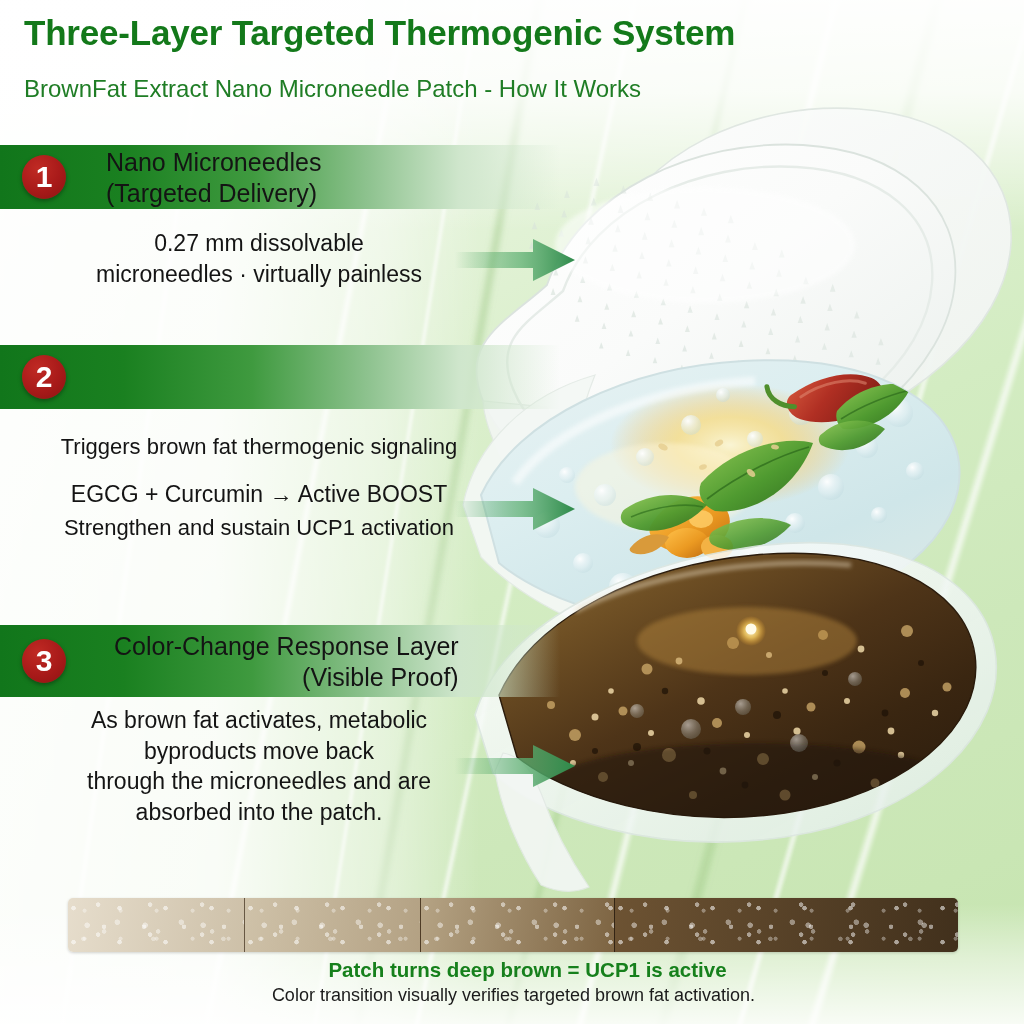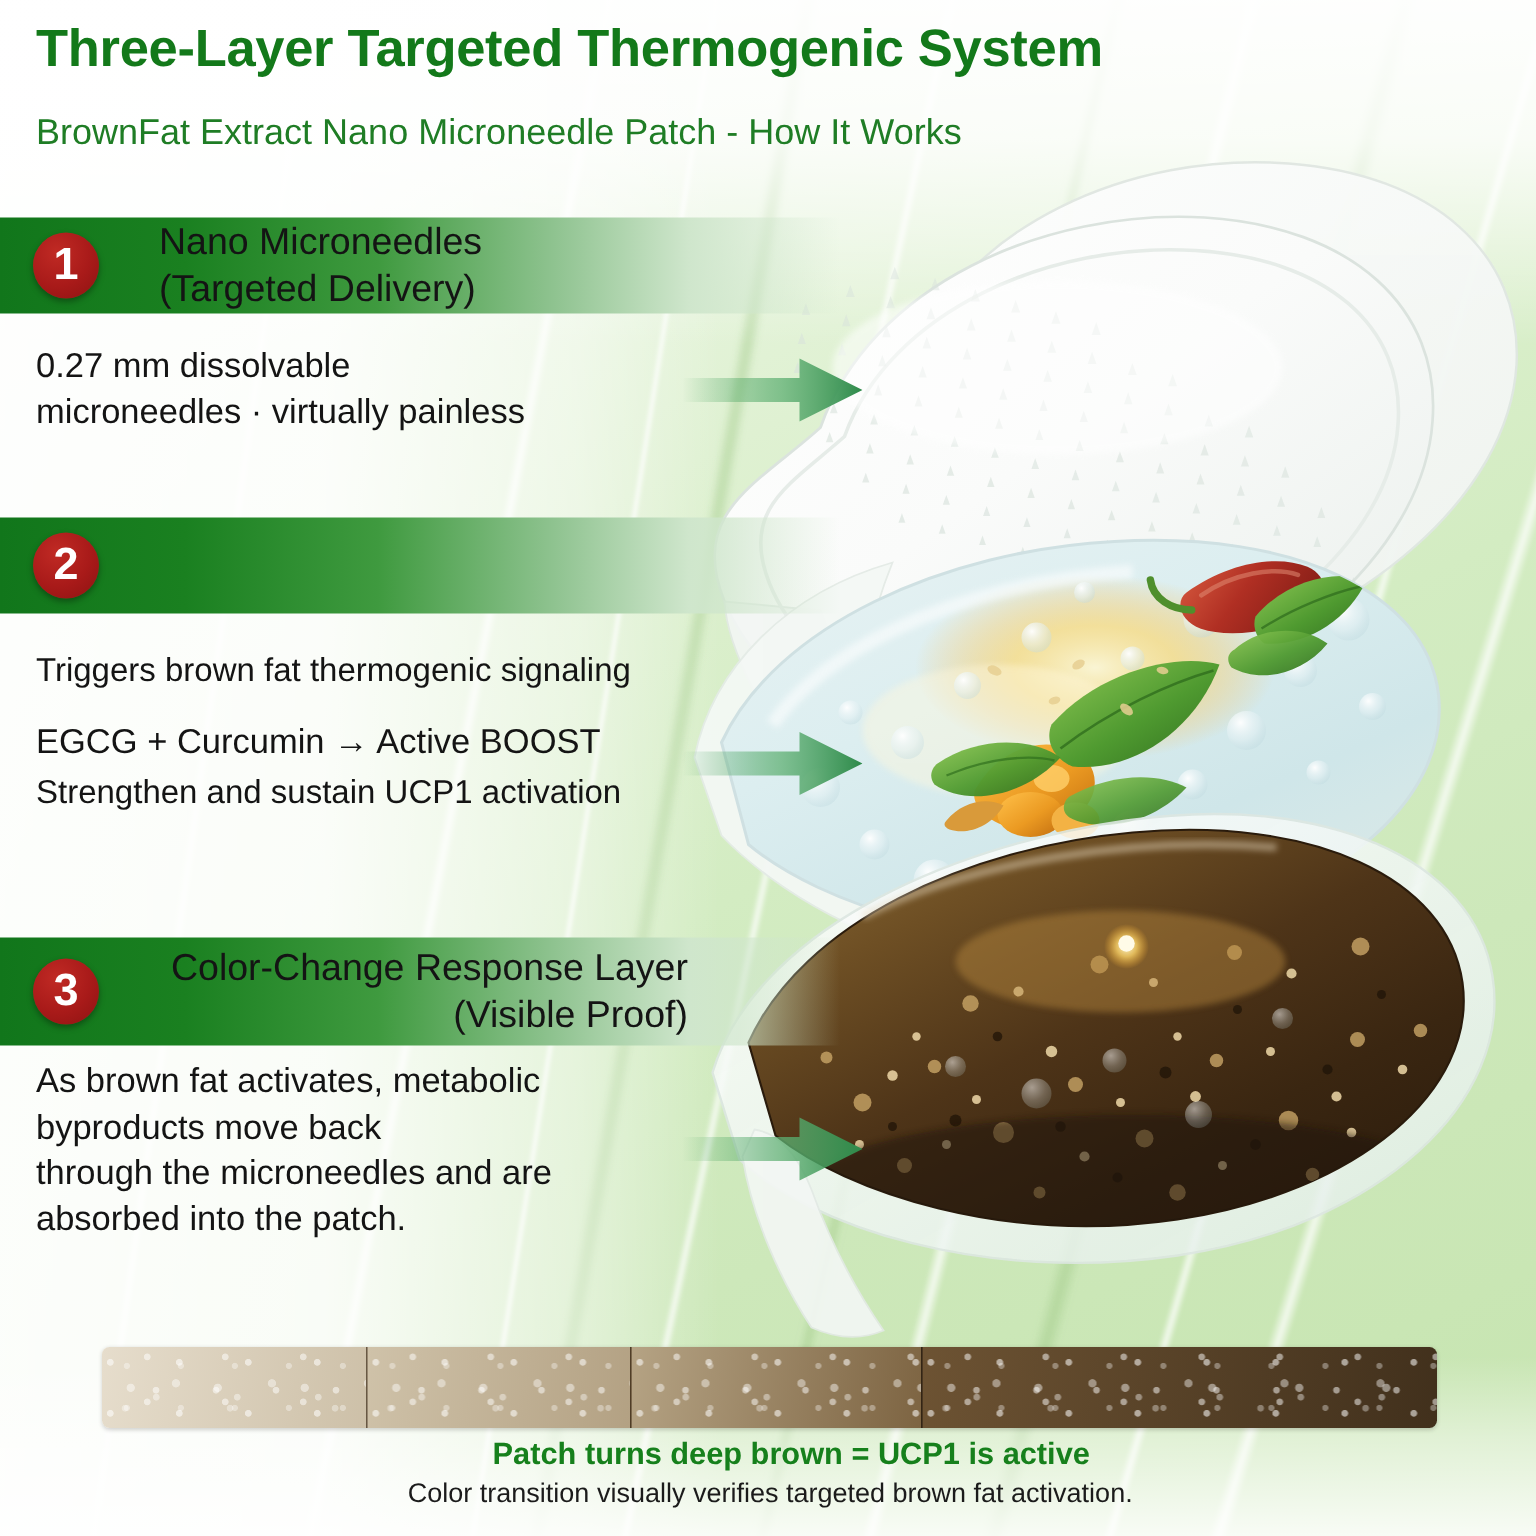--- a/index.html
+++ b/index.html
@@ -130,21 +130,21 @@
     transform: translateY(-50%);
     color: #141414;
     font-size: 25px;
     line-height: 1.22;
     white-space: pre-line;
     margin-left: 32px;
   }
   .bar-3 .bar-title { left: 82px; text-align: right; }
 
   
-  .body-block { position: absolute; left: 24px; width: 470px; color: #141414; }
+  .body-block { position: absolute; left: 24px; width: 470px; color: #141414; text-align: center; }
   .body-lg {
     font-size: 23px;
     line-height: 1.33;
     white-space: pre-line;
   }
   .body-sm {
     font-size: 22px;
     line-height: 1.3;
     white-space: pre-line;
   }

